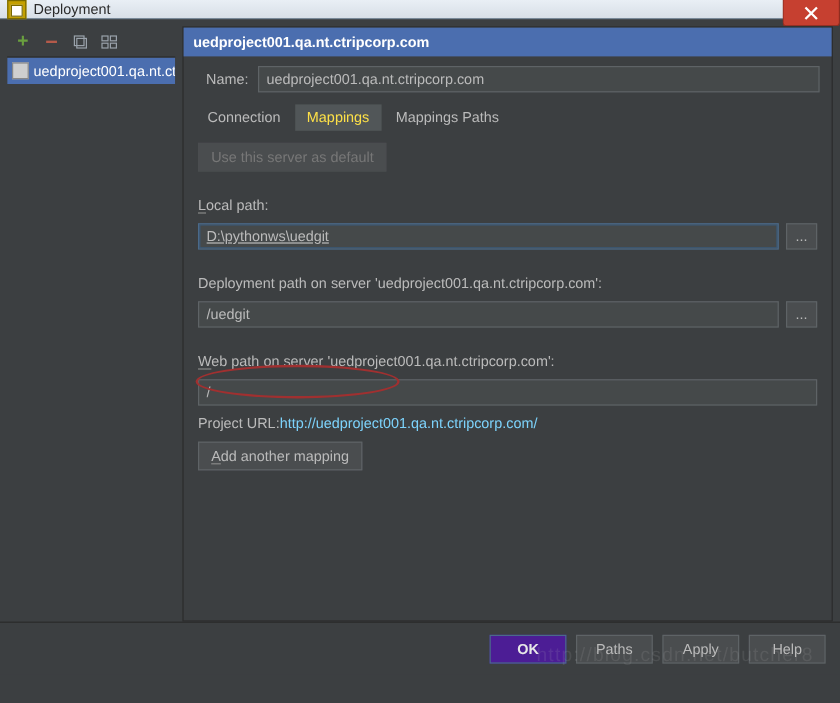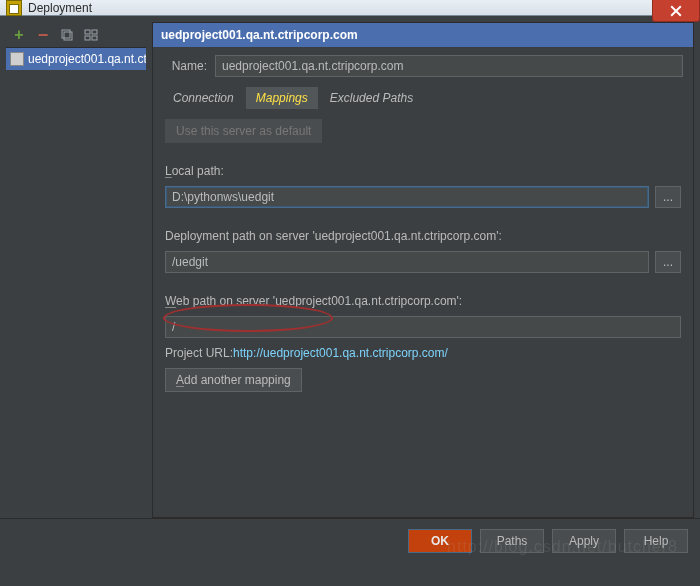--- a/index.html
+++ b/index.html
@@ -19,37 +19,37 @@
   .tool-btn svg { width:14px; height:14px; fill:#9aa2ab; }
   .server-list { flex:1; overflow:hidden; }
   .server-item { height:22px; display:flex; align-items:center; gap:4px; padding:0 4px; background:#4b6eaf; color:#fff; white-space:nowrap; overflow:hidden; }
   .server-item .si-icon { width:14px; height:14px; background:#cfcfcf; border:1px solid #888; flex-shrink:0; }
   .content { flex:1; border:1px solid #2b2b2b; background:#3c3f41; display:flex; flex-direction:column; }
   .content-header { height:24px; background:#4b6eaf; color:#fff; display:flex; align-items:center; padding:0 8px; font-weight:bold; }
   .form-row { display:flex; align-items:center; padding:8px 10px 4px 10px; gap:8px; }
   .form-row label { width:44px; color:#bbb;text-align:right; }
   .text-input { flex:1; background:#45494a; border:1px solid #5e6366; color:#bbbbbb; height:22px; padding:0 6px; }
   .tabs { display:flex; gap:2px; padding:6px 10px 0 10px; }
-  .tab { padding:4px 10px; color:#bbb; cursor:pointer;font-style:italic; }
+  .tab { padding:4px 10px; color:#bbb; cursor:pointer; }
   .tab.active { background:#515658; color:#fde047; }
   .tab-body { padding:10px 12px; display:flex; flex-direction:column; gap:8px; overflow:hidden; flex:1; position:relative; }
   .btn { background:#4a4d4f; border:1px solid #5e6366; color:#bbb; padding:4px 10px; cursor:pointer; }
   .btn.disabled { color:#777; border-color:#4a4d4f; cursor:default; }
   .field-label { color:#bbb; margin-top:13px; }
   .underline { text-decoration: underline; text-decoration-color:#888; text-underline-offset:2px; }
   .path-row { display:flex; gap:6px; align-items:center; }
   .path-row .text-input { flex:1; }
   .browse-btn { width:26px; height:22px; background:#4a4d4f; border:1px solid #5e6366; color:#bbb; display:flex; align-items:center; justify-content:center; cursor:pointer; }
-  .highlight-input { border:1px solid #4a6a8a; box-shadow:0 0 0 1px #3a5a7a inset; }
+  .highlight-input { border:1px solid #4a6a8a; box-shadow:0 0 0 1px #3a5a7a inset;text-decoration:underline; }
   .url-row { color:#bbb; }
   .url-row a { color:#7dd3fc; text-decoration:none; }
   .annot { position:absolute; border:2px solid #a03030; border-radius:50%; width:170px; height:28px; left:10px; top:195px; pointer-events:none; }
   .footer { height:44px; display:flex; align-items:center; justify-content:flex-end; gap:8px; padding:0 12px; border-top:1px solid #2b2b2b; background:#3c3f41; }
   .footer .btn { min-width:64px; text-align:center; }
-  .footer .btn.primary { background:#c2410c; border-color:#4a6a8a; color:#e8e8e8; font-weight:bold; }
+  .footer .btn.primary { background:#4c1d95; border-color:#4a6a8a; color:#e8e8e8; font-weight:bold; }
   .watermark { position:fixed; right:22px; bottom:30px; color:rgba(200,200,200,0.12); font-size:16px; letter-spacing:1px; pointer-events:none; }
 </style>
 </head>
 <body>
 
 <div class="titlebar">
   <span class="tb-icon"></span>
   <span class="title">Deployment</span>
   <div class="close">
     <svg viewBox="0 0 10 10">
@@ -88,21 +88,21 @@
 
   <div class="content">
     <div class="content-header">uedproject001.qa.nt.ctripcorp.com</div>
     <div class="form-row">
       <label>Name:</label>
       <input type="text" class="text-input" value="uedproject001.qa.nt.ctripcorp.com" style="">
     </div>
     <div class="tabs">
       <div class="tab">Connection</div>
       <div class="tab active">Mappings</div>
-      <div class="tab">Excluded Paths</div>
+      <div class="tab">Mappings Paths</div>
     </div>
     <div class="tab-body">
       <div>
         <button class="btn disabled">Use this server as default</button>
       </div>
 
       <div class="field-label"><span class="underline">L</span>ocal path:</div>
       <div class="path-row">
         <input type="text" class="text-input highlight-input" value="D:\pythonws\uedgit" style="">
         <div class="browse-btn">...</div>

